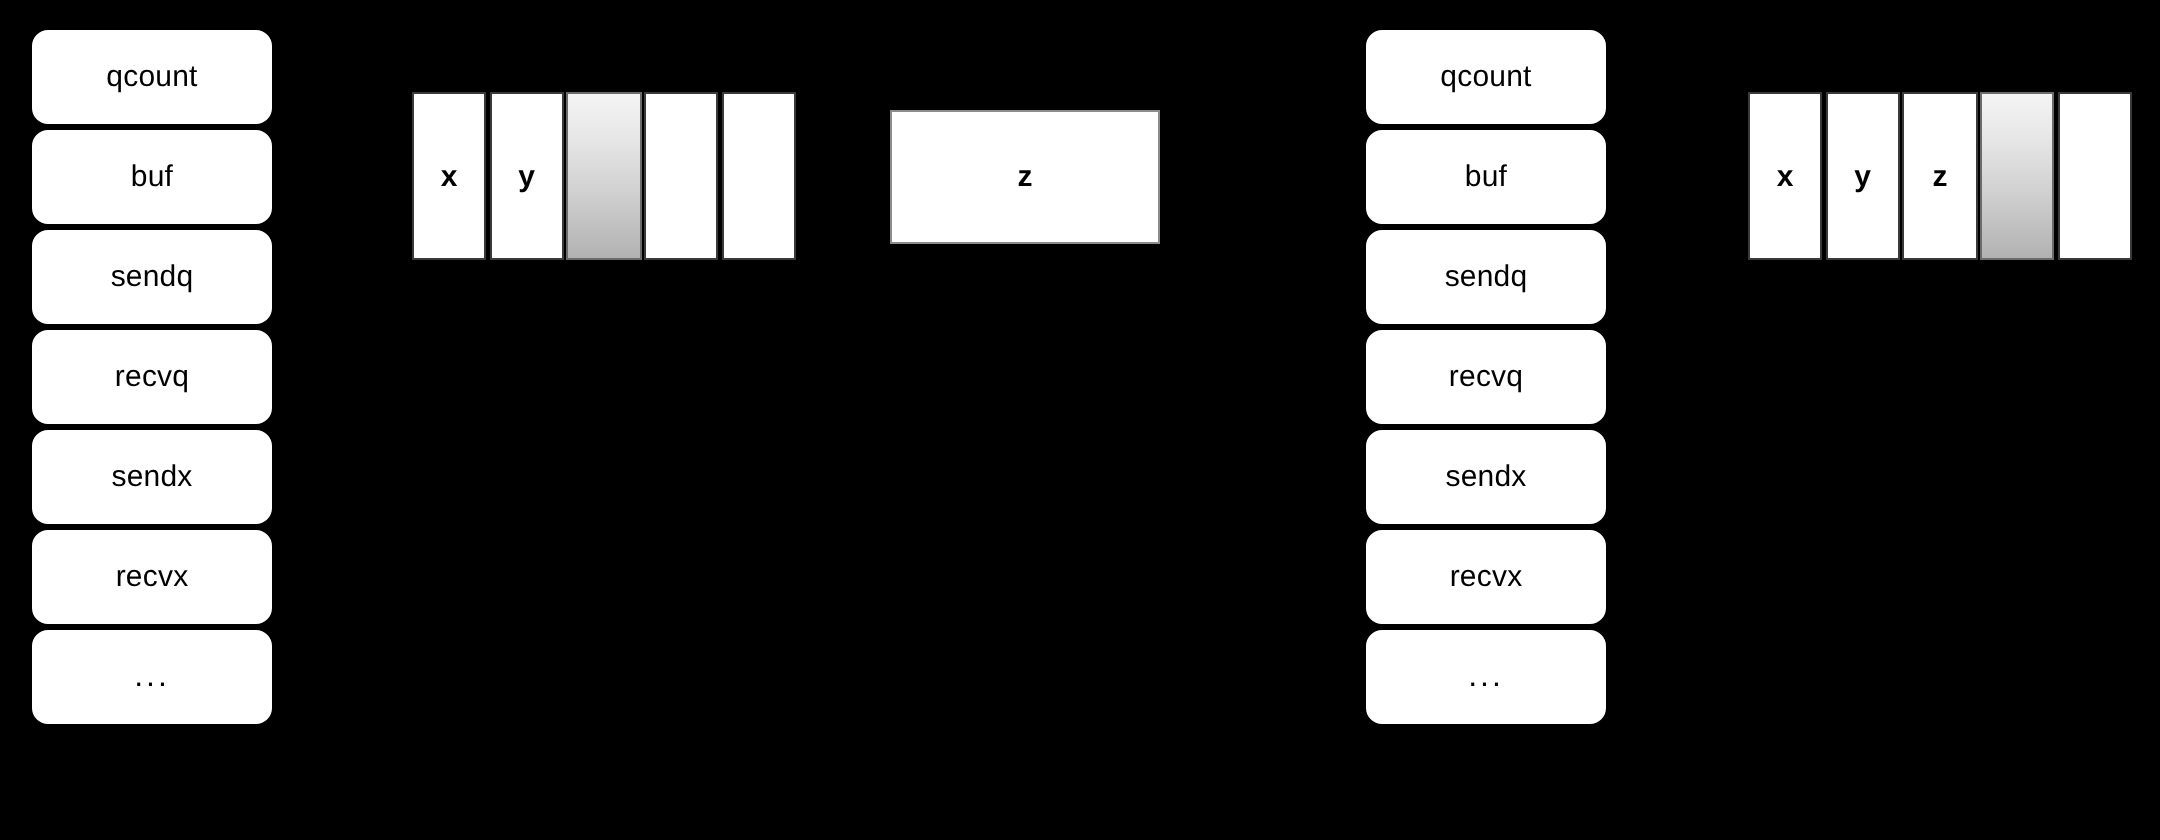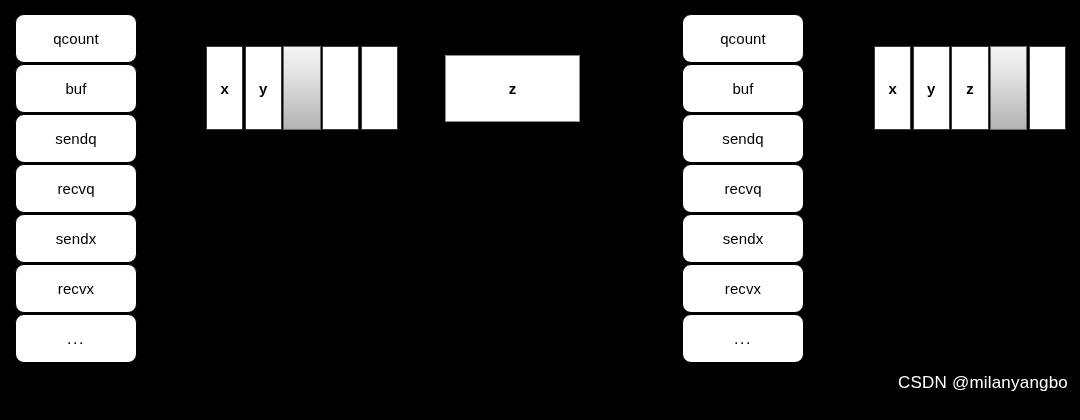--- a/index.html
+++ b/index.html
@@ -189,15 +189,14 @@
         <span>z</span>
       </div>
       <div class="cell shaded" style="width: 37.2px; height: 84px;">
         <span></span>
       </div>
       <div class="cell" style="width: 37.2px; height: 84px;">
         <span></span>
       </div>
     </div>
 
-  <div class="watermark">CSDN @milanyangbo</div>
 
 </div>
 
 </body></html>

